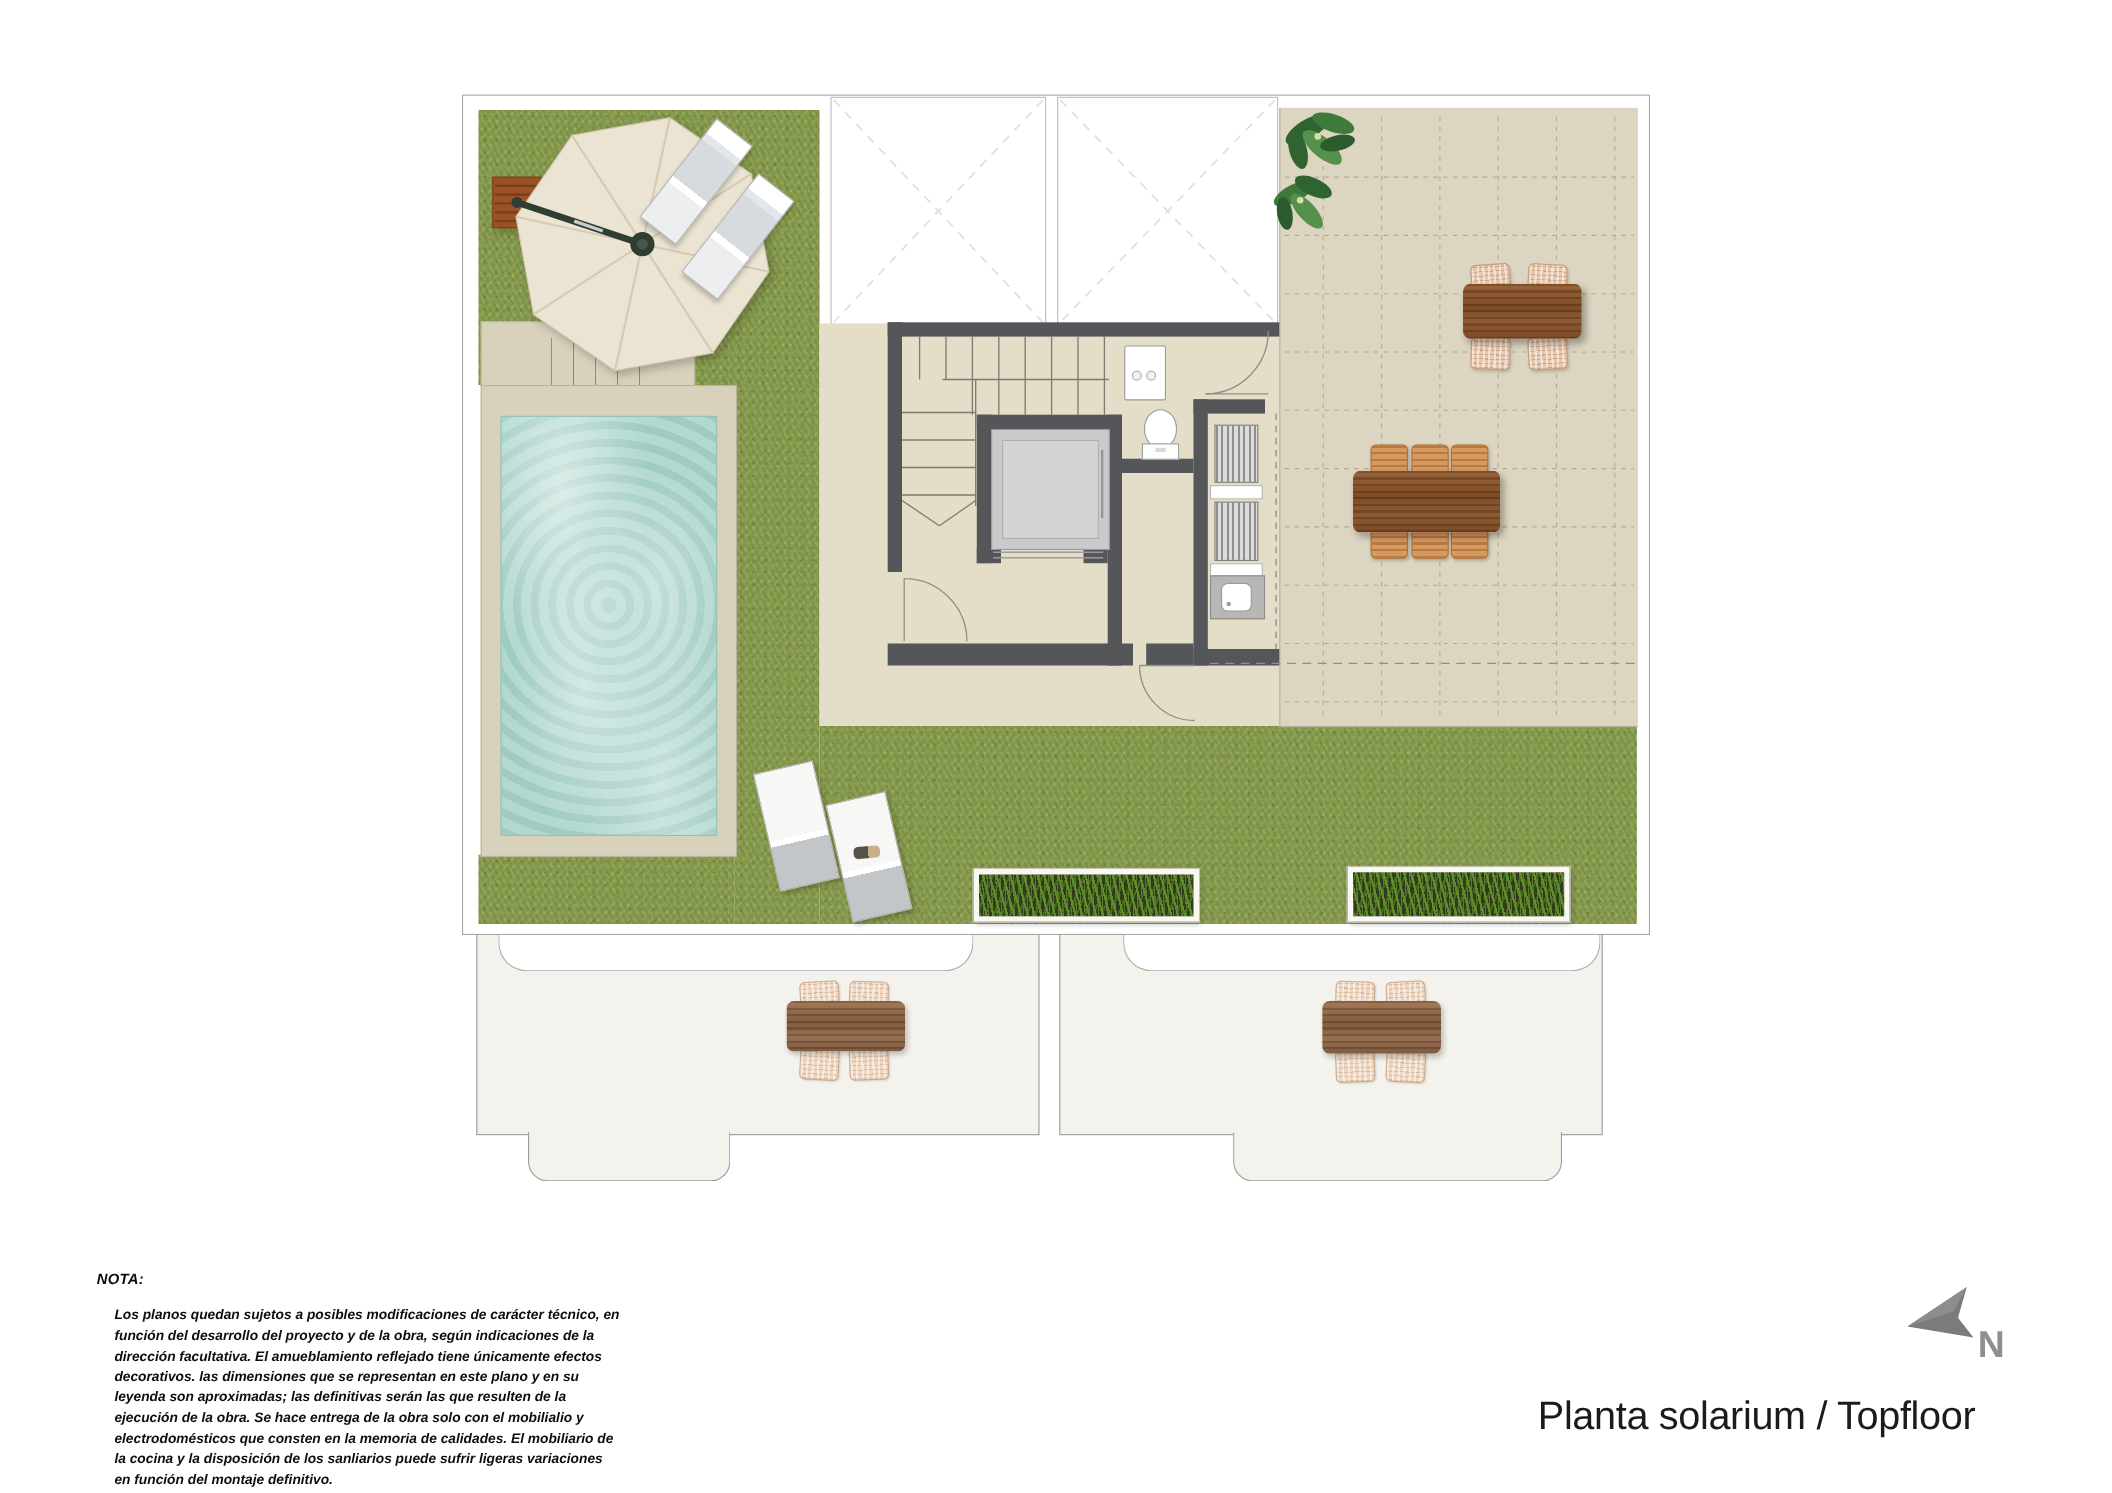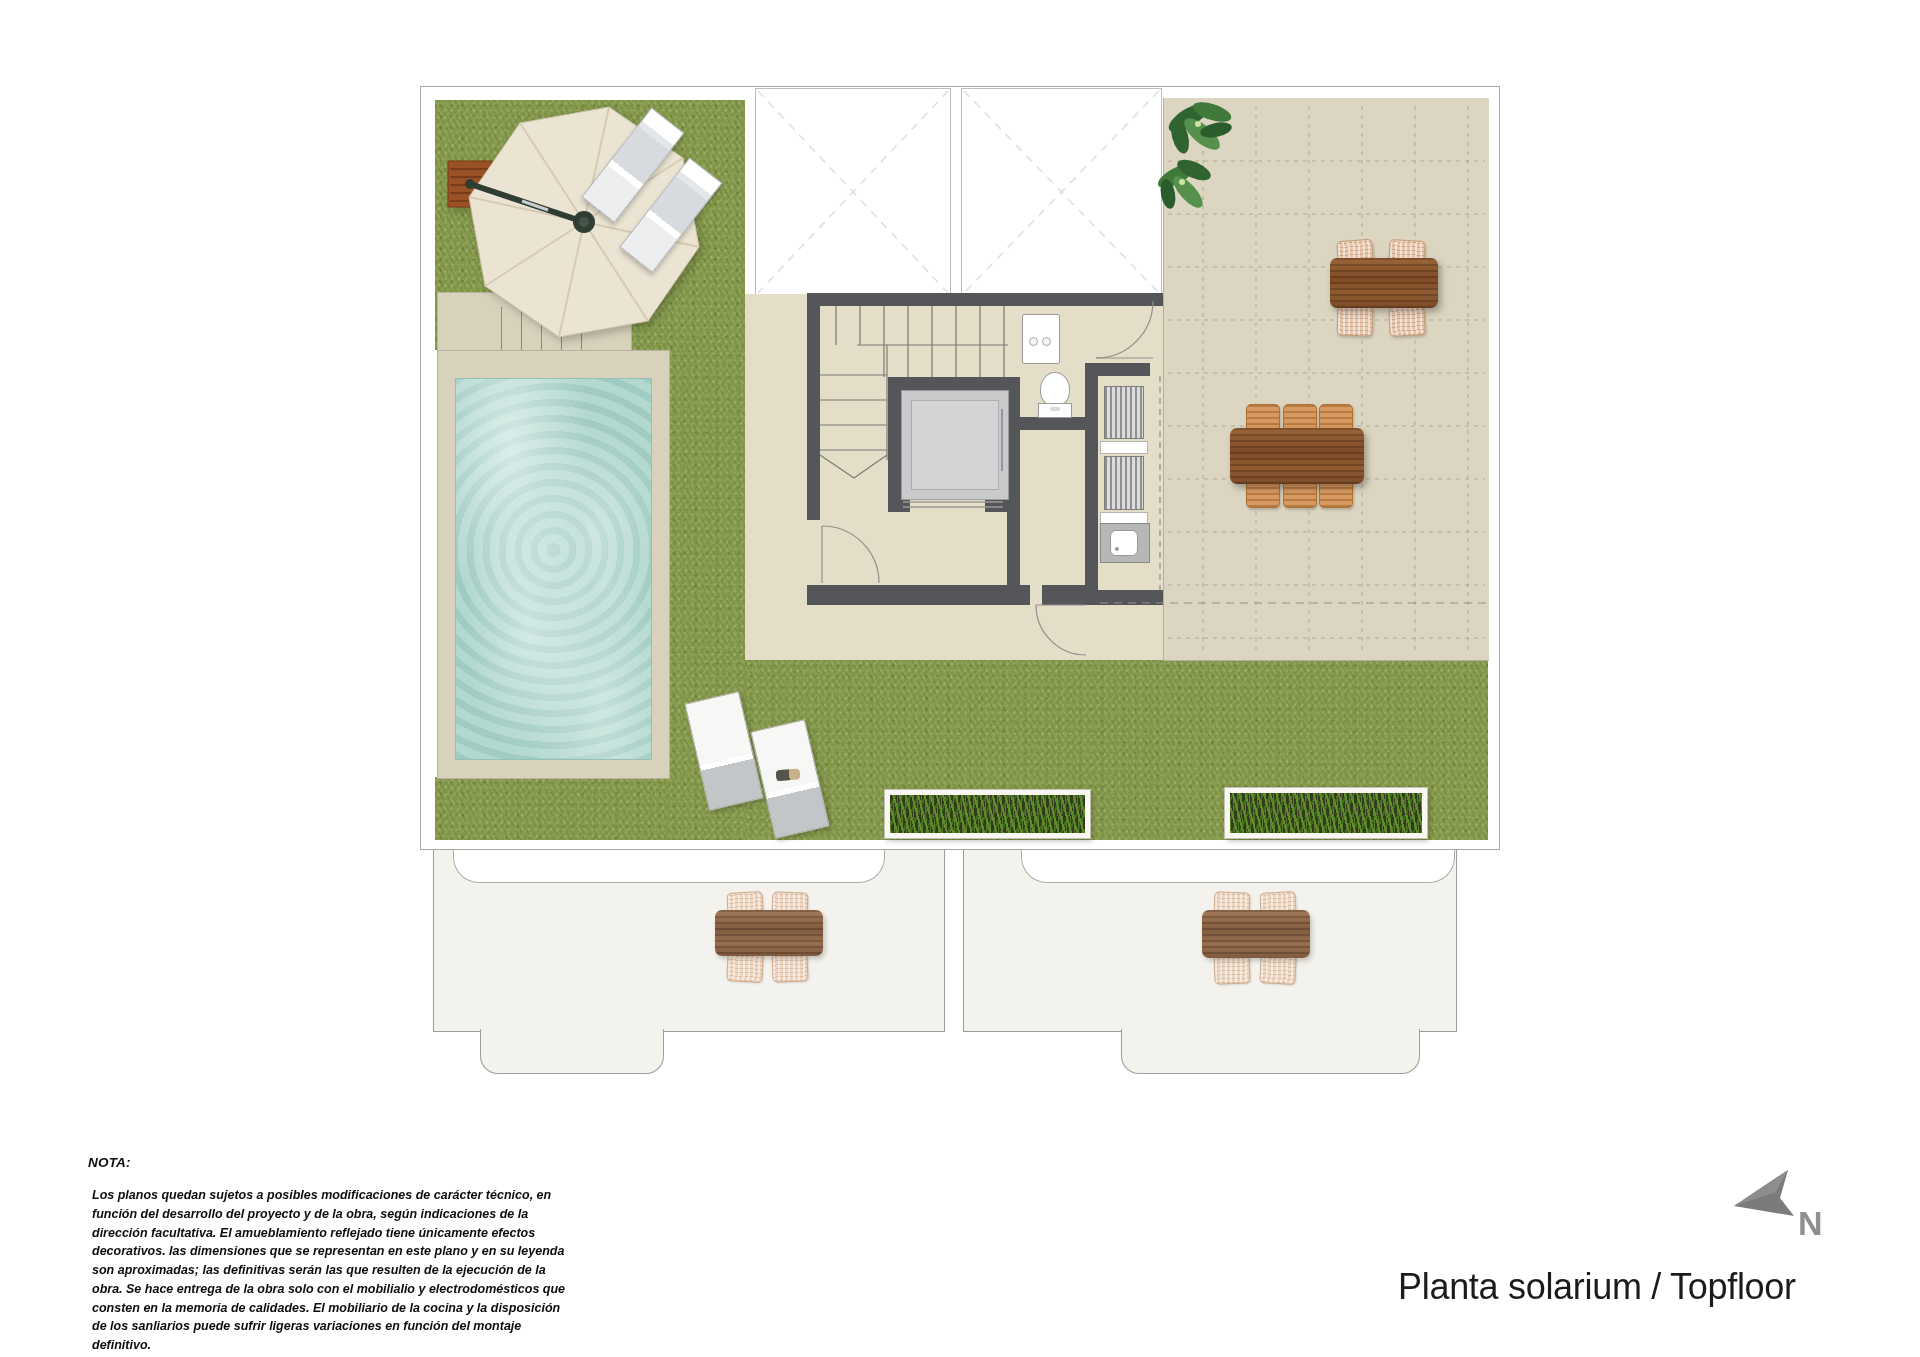--- a/index.html
+++ b/index.html
@@ -75,21 +75,21 @@
       background:linear-gradient(90deg,#57524a 0 55%,#c8b089 55%);transform:rotate(8deg);}
   .planter{border:5px solid #f8f7f0;outline:1px solid #c2c2b5;background-color:#343a1c;
       background-image:
         repeating-linear-gradient(75deg, rgba(95,145,42,.95) 0 2px, transparent 2px 6px),
         repeating-linear-gradient(-68deg, rgba(65,115,30,.85) 0 2px, transparent 2px 7px),
         repeating-linear-gradient(88deg, rgba(130,175,65,.55) 0 1px, transparent 1px 4px);
       box-shadow:2px 3px 5px rgba(0,0,0,.25);}
   
   .note{color:var(--notetext);width:492px;}
   .note h4{font-size:13.5px;margin:0 0 16px 0;font-weight:bold;letter-spacing:.2px;}
-  .note p{font-size:12.5px;font-weight:bold;line-height:1.5;margin:4px;}
+  .note p{font-size:12.5px;font-weight:bold;line-height:1.5;margin:16px;}
   .title{font-size:36px;color:#1b1b1b;font-weight:500;letter-spacing:-.3px;white-space:nowrap;}
   .nlabel{font-size:34px;color:#8f8f8f;font-weight:bold;}
   svg{display:block;}
 </style>
 </head>
 <body>
 
 <div class="sheet">
 
   <div class="abs lterr" style="left:433px;top:848px;width:510px;height:182px;"></div>

